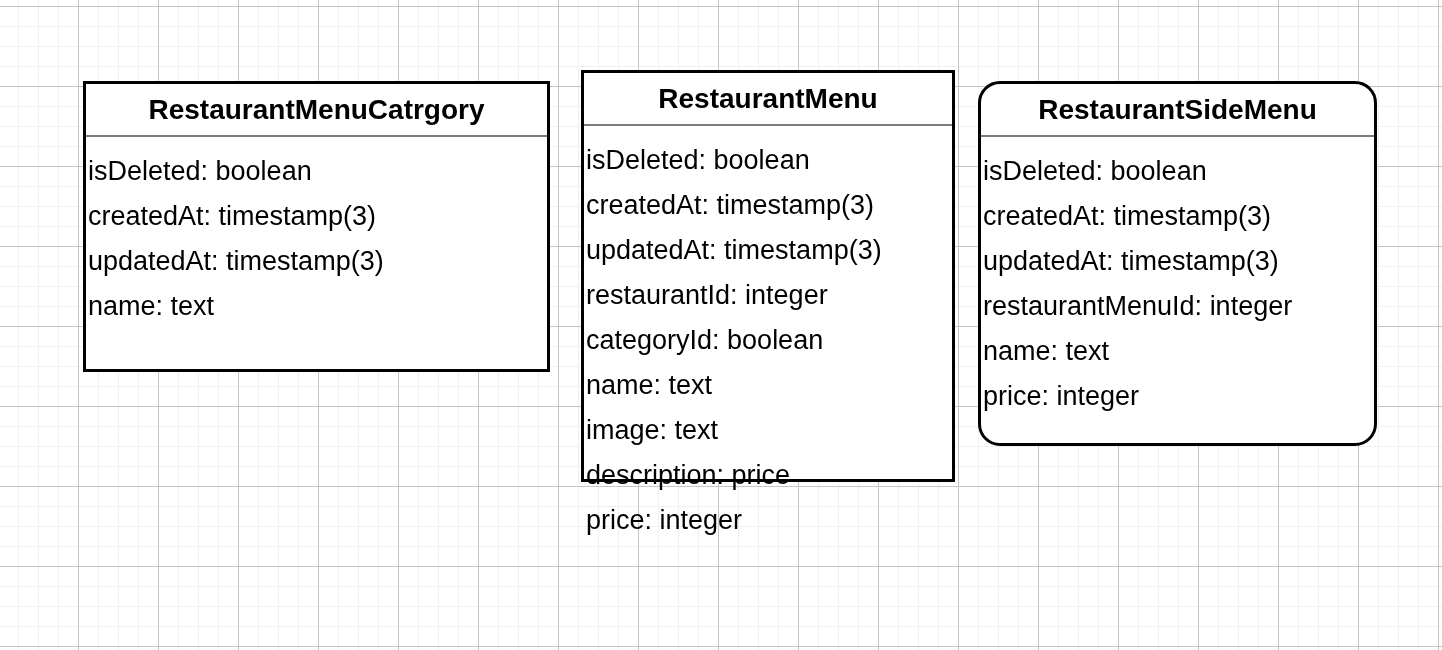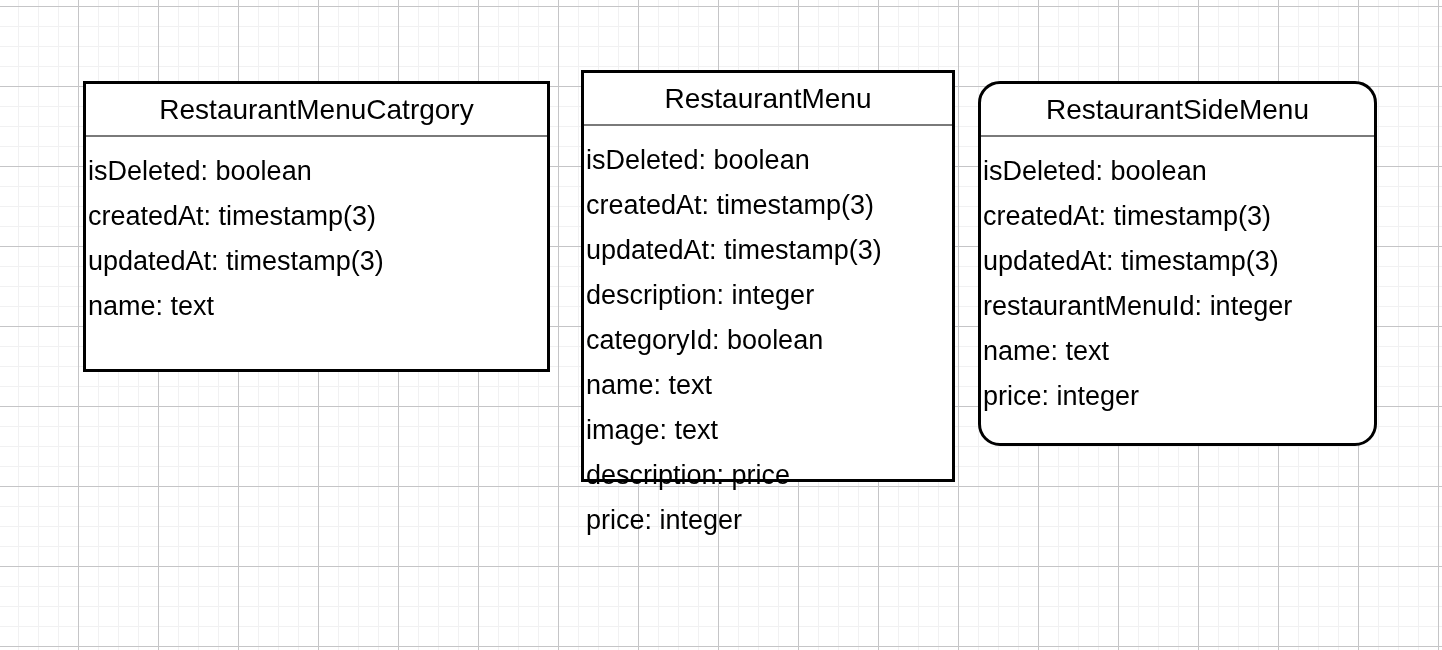--- a/index.html
+++ b/index.html
@@ -38,21 +38,21 @@
   .entity-1 { left: 83px;  top: 81px; width: 467px; height: 291px; }
   .entity-2 { left: 581px; top: 70px; width: 374px; height: 412px; }
   .entity-3 { left: 978px; top: 81px; width: 399px; height: 365px; border-radius: 22px; }
   .entity-header {
     height: 53px;
     display: flex; align-items: center; justify-content: center;
     border-bottom: 2px solid var(--divider);
   }
   .entity-title {
     font-size: 28px;
-    font-weight: normal;
+    font-weight: bold;
     line-height: 1;
     white-space: nowrap;
   }
   .entity-fields { padding: 12px 0 0 0; }
   .entity-field {
     height: 45px;
     display: flex; align-items: center;
     padding-left: 2px;
     font-size: 27px;
     white-space: nowrap;
@@ -84,21 +84,21 @@
       <h2 class="entity-title">RestaurantMenu</h2>
     </header>
     <div class="entity-fields">
 
         <div class="entity-field">isDeleted: boolean</div>
 
         <div class="entity-field">createdAt: timestamp(3)</div>
 
         <div class="entity-field">updatedAt: timestamp(3)</div>
 
-        <div class="entity-field">description: integer</div>
+        <div class="entity-field">restaurantId: integer</div>
 
         <div class="entity-field">categoryId: boolean</div>
 
         <div class="entity-field">name: text</div>
 
         <div class="entity-field">image: text</div>
 
         <div class="entity-field">description: price</div>
 
         <div class="entity-field">price: integer</div>

